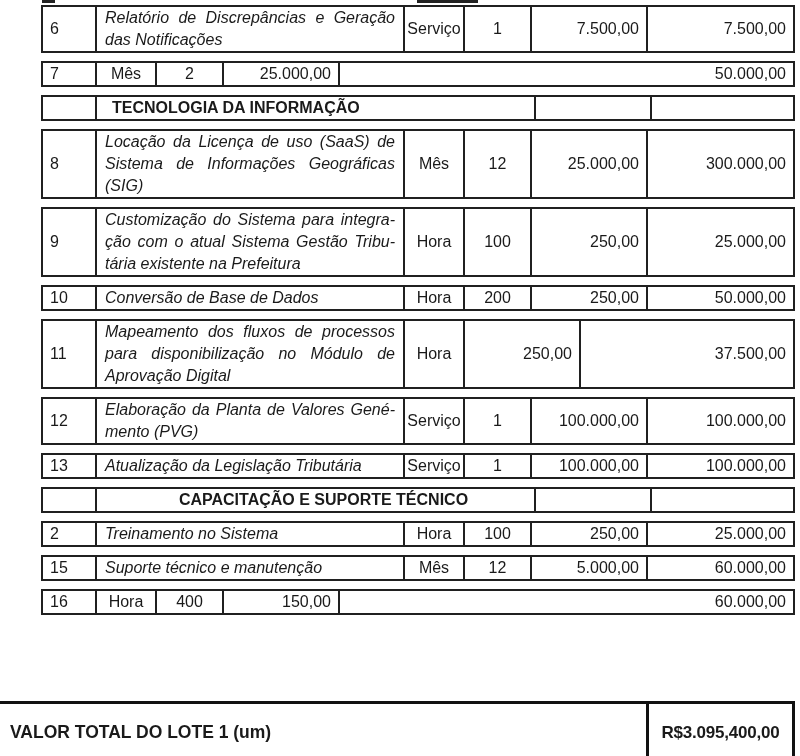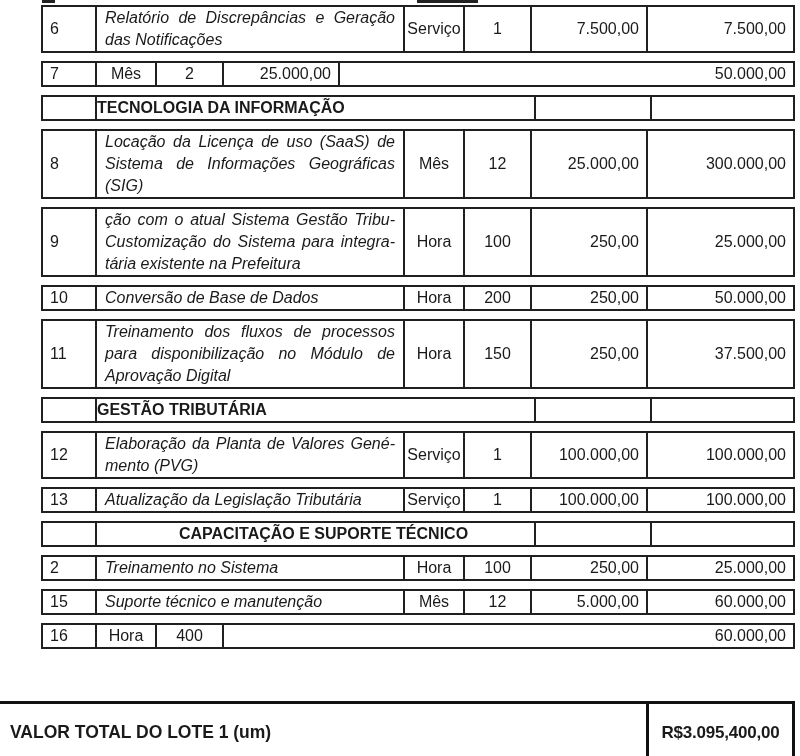--- a/index.html
+++ b/index.html
@@ -35,21 +35,21 @@
     overflow: hidden;
   }
   .cell + .cell { border-left: 2px solid #202020; }
 
   .c-item  { width: 52px;  padding-left: 7px; }
   .c-desc  { width: 308px; flex-direction: column; justify-content: center; align-items: stretch; padding: 0 8px; }
   .c-unit  { width: 60px;  justify-content: center; }
   .c-qty   { width: 67px;  justify-content: center; }
   .c-up    { width: 116px; justify-content: flex-end; padding-right: 7px; }
   .c-total { flex: 1;      justify-content: flex-end; padding-right: 7px; }
-  .c-merged{ width: 439px; font-weight: bold; padding-left: 0; }
+  .c-merged{ width: 439px; font-weight: bold; padding-left: 15px; }
   .c-merged.center { justify-content: center; padding-left: 16px; }
 
   .dline { width: 100%; text-align: left; font-style: italic; }
   .dline.stretch { text-align: justify; text-align-last: justify; }
 
   .section-row .cell { min-height: 22px; }
 
   
   .footer {
     position: absolute;
@@ -125,22 +125,22 @@
         </div>
     <div class="cell c-unit">Mês</div>
     <div class="cell c-qty">12</div>
     <div class="cell c-up">25.000,00</div>
     <div class="cell c-total">300.000,00</div>
   </div>
 
   <div class="row item-row">
     <div class="cell c-item">9</div>
     <div class="cell c-desc">
+          <div class="dline stretch">Customização do Sistema para integra-</div>
           <div class="dline stretch">ção com o atual Sistema Gestão Tribu-</div>
-          <div class="dline stretch">Customização do Sistema para integra-</div>
           <div class="dline">tária existente na Prefeitura</div>
         </div>
     <div class="cell c-unit">Hora</div>
     <div class="cell c-qty">100</div>
     <div class="cell c-up">250,00</div>
     <div class="cell c-total">25.000,00</div>
   </div>
 
   <div class="row item-row">
     <div class="cell c-item">10</div>
@@ -149,36 +149,29 @@
         </div>
     <div class="cell c-unit">Hora</div>
     <div class="cell c-qty">200</div>
     <div class="cell c-up">250,00</div>
     <div class="cell c-total">50.000,00</div>
   </div>
 
   <div class="row item-row">
     <div class="cell c-item">11</div>
     <div class="cell c-desc">
-          <div class="dline stretch">Treinamento dos fluxos de processos</div>
+          <div class="dline stretch">Mapeamento dos fluxos de processos</div>
           <div class="dline stretch">para disponibilização no Módulo de</div>
           <div class="dline">Aprovação Digital</div>
         </div>
     <div class="cell c-unit">Hora</div>
-    <div class="cell c-qty">150</div>
     <div class="cell c-up">250,00</div>
     <div class="cell c-total">37.500,00</div>
   </div>
 
-  <div class="row section-row">
-    <div class="cell c-item"></div>
-    <div class="cell c-merged">GESTÃO TRIBUTÁRIA</div>
-    <div class="cell c-up"></div>
-    <div class="cell c-total"></div>
-  </div>
 
   <div class="row item-row">
     <div class="cell c-item">12</div>
     <div class="cell c-desc">
           <div class="dline stretch">Elaboração da Planta de Valores Gené-</div>
           <div class="dline">mento (PVG)</div>
         </div>
     <div class="cell c-unit">Serviço</div>
     <div class="cell c-qty">1</div>
     <div class="cell c-up">100.000,00</div>
@@ -222,20 +215,21 @@
     <div class="cell c-unit">Mês</div>
     <div class="cell c-qty">12</div>
     <div class="cell c-up">5.000,00</div>
     <div class="cell c-total">60.000,00</div>
   </div>
 
   <div class="row item-row">
     <div class="cell c-item">16</div>
     <div class="cell c-unit">Hora</div>
     <div class="cell c-qty">400</div>
+    <div class="cell c-up">150,00</div>
     <div class="cell c-total">60.000,00</div>
   </div>
 </div>
 
   <div class="footer">
     <div class="footer-left">
       <span>VALOR TOTAL DO LOTE 1 (um)</span>
     </div>
     <div class="footer-box">
       <span>R$3.095,400,00</span>

